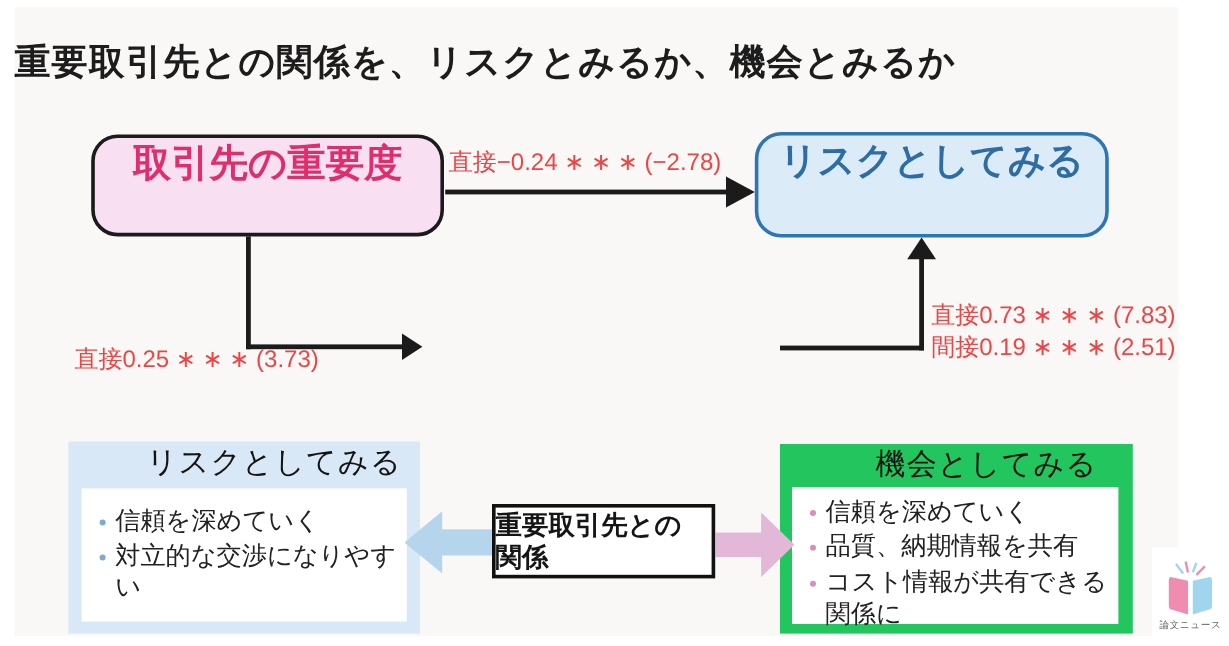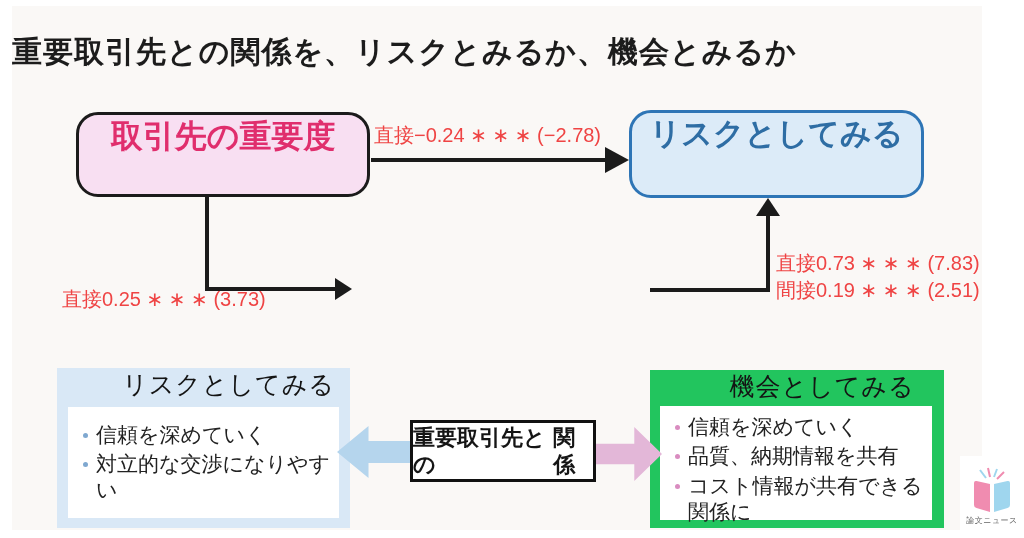--- a/index.html
+++ b/index.html
@@ -62,21 +62,21 @@
   .bullet { position:relative; padding-left:18px; font-size:21px; color:#222; line-height:1.25; }
   .bullet .dot {
     position:absolute; left:5px; top:11px; width:5px; height:5px; border-radius:50%;
   }
   .panel-risk .bullet .dot { background:#7fa8d0; }
   .panel-opp  .bullet .dot { background:#d98cc0; }
 
   .center-box {
     position:absolute; left:398px; top:414px; width:186px; height:62px;
     background:#ffffff; border:3px solid #111;
-    display:flex; flex-direction:row; align-items:center; justify-content:center;
+    display:flex; flex-direction:column; align-items:flex-start; justify-content:center;
     font-size:22px; font-weight:bold; color:#151515; line-height:1.25;
   }
   .block-arrow { position:absolute; }
   .block-arrow-left {
     left:325px; top:420px; width:75px; height:52px; background:#b5d5ed;
     clip-path:polygon(0% 50%, 42% 0%, 42% 29%, 100% 29%, 100% 71%, 42% 71%, 42% 100%);
   }
   .block-arrow-right {
     left:584px; top:421px; width:66px; height:54px; background:#e3b7d8;
     clip-path:polygon(0% 31%, 58% 31%, 58% 0%, 100% 50%, 58% 100%, 58% 69%, 0% 69%);

